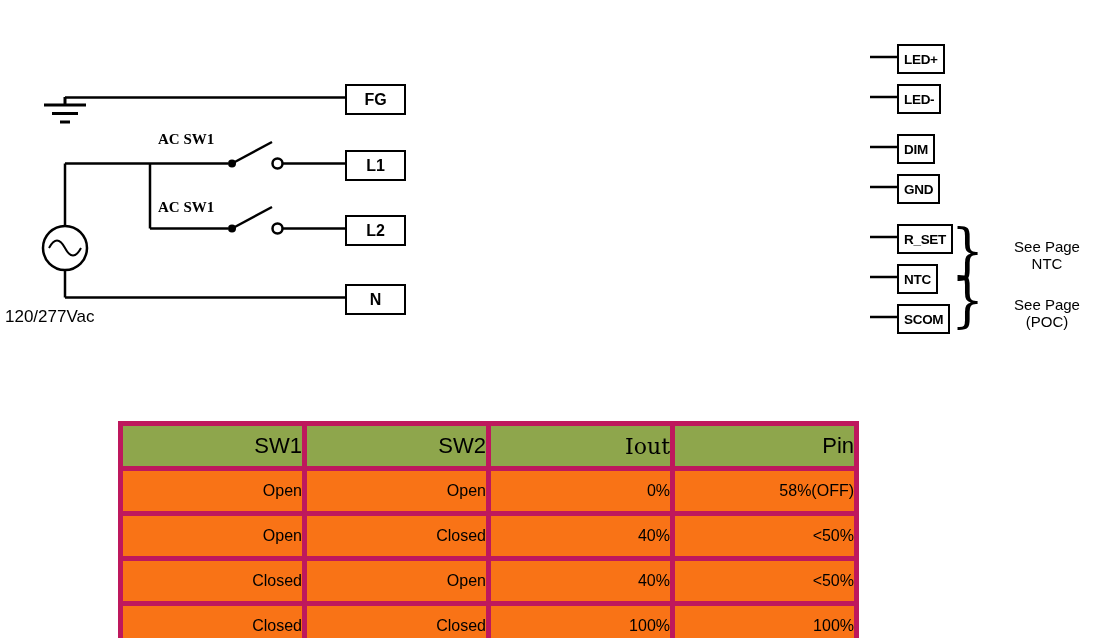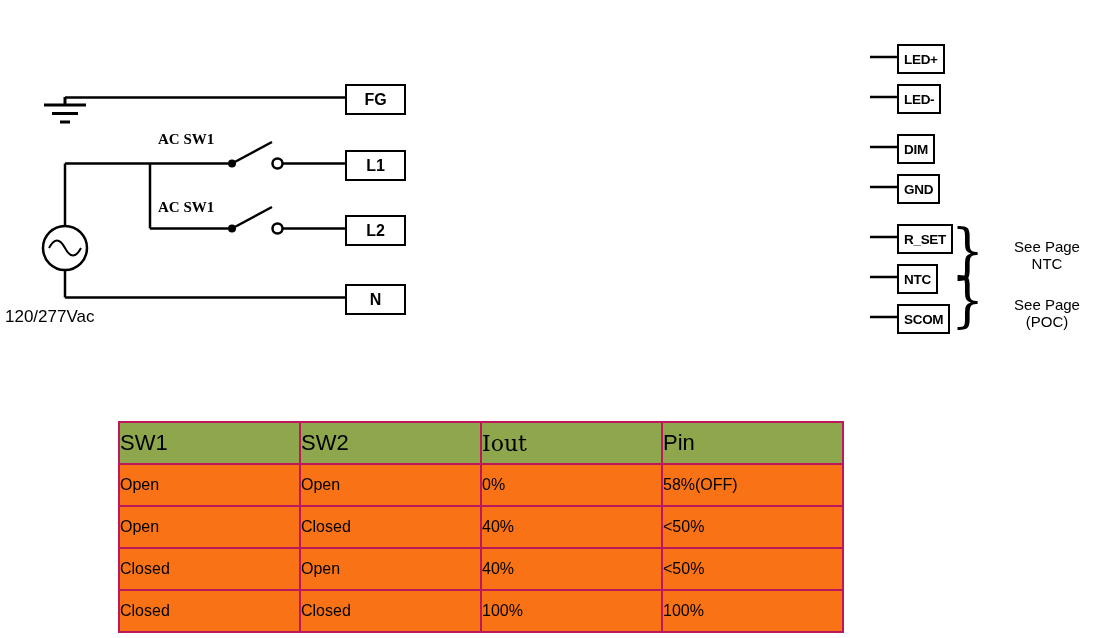--- a/index.html
+++ b/index.html
@@ -33,21 +33,21 @@
   .source-label { position:absolute; left:5px; top:307px; font-size:17px;text-align:right; }
 
   .brace {
     position:absolute; font-size:52px; line-height:61px;
     font-family:"DejaVu Serif",serif;
     transform:scaleY(1.15); transform-origin:center;
   }
   .note { position:absolute; width:98px; text-align:center; font-size:15px; line-height:17px; }
 
   .dim-table { position:absolute; left:118px; top:421px; border-collapse:collapse; }
-  .dim-table th, .dim-table td { border:2px solid #be185d; text-align:left; vertical-align:middle; padding:0; }
+  .dim-table th, .dim-table td { border:5px solid #be185d; text-align:right; vertical-align:middle; padding:0; }
   .dim-table th {
     width:179px; height:40px; font-weight:normal; font-size:22px;
     background:var(--table-header-bg,#8EA64C);
   }
   .dim-table th.serif { font-family:"DejaVu Serif",serif; }
   .dim-table td { height:40px; font-size:16px; background:#f97316; }
 </style>
 </head>
 <body>
 

